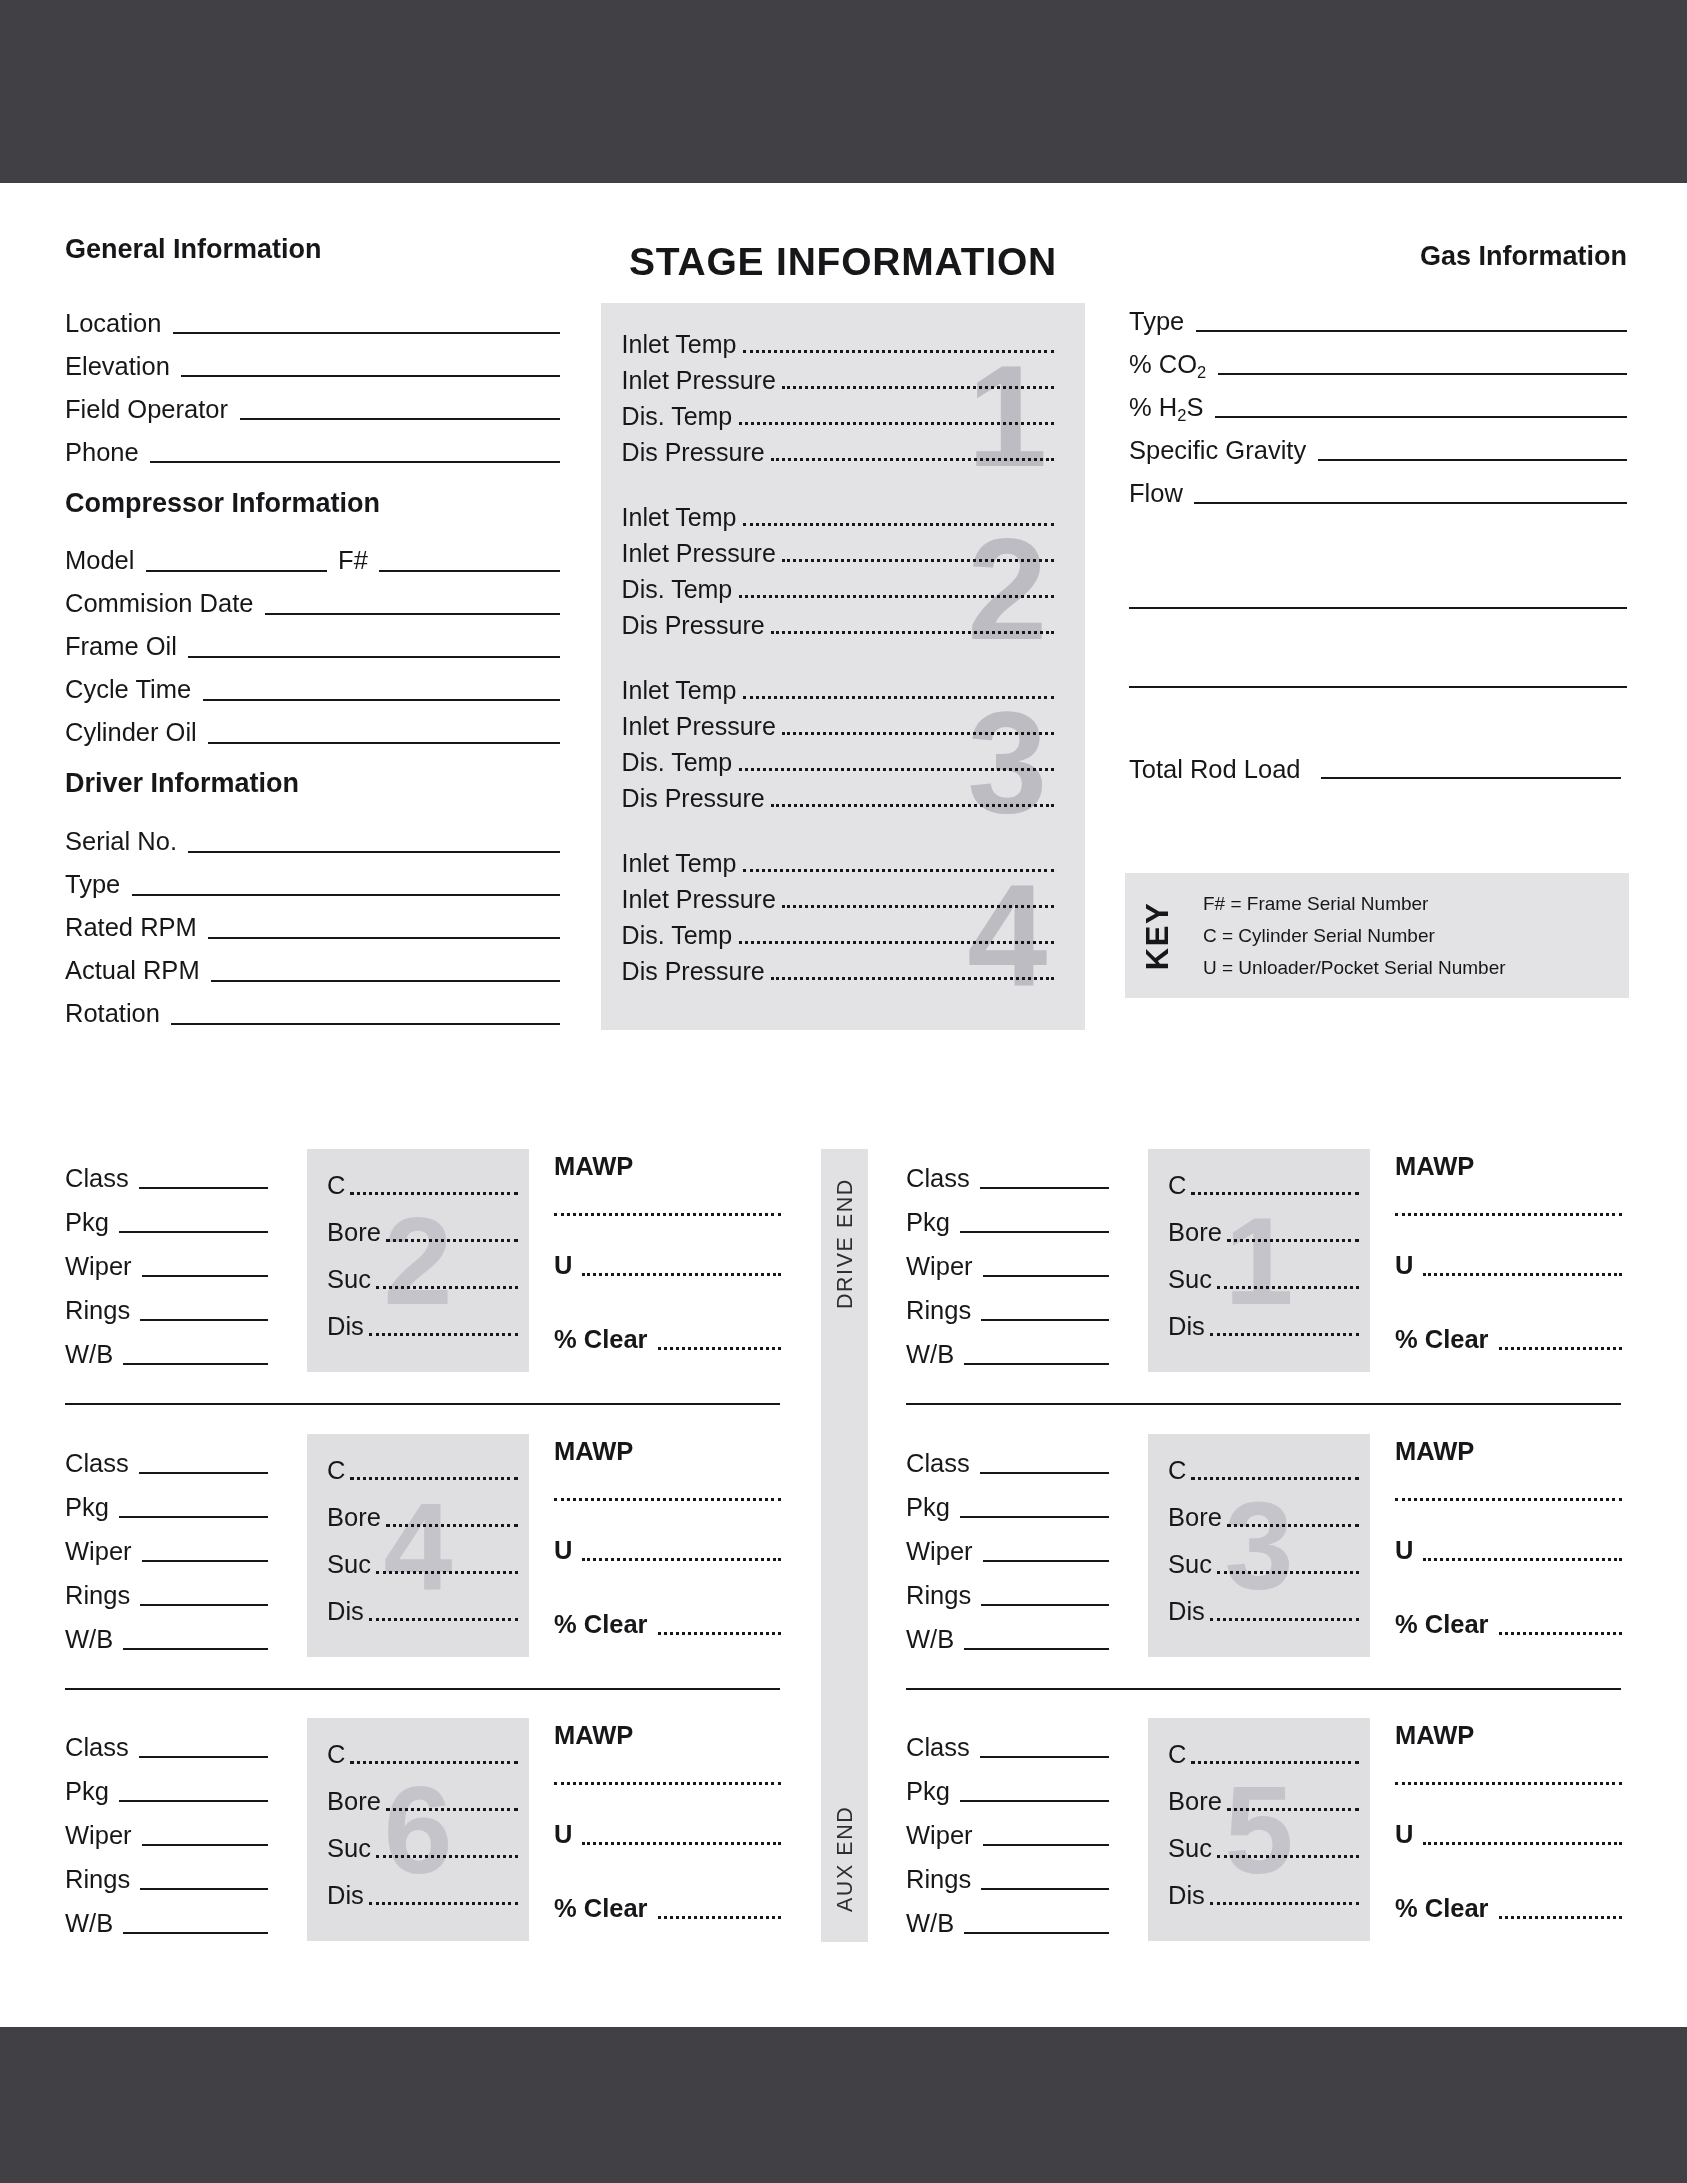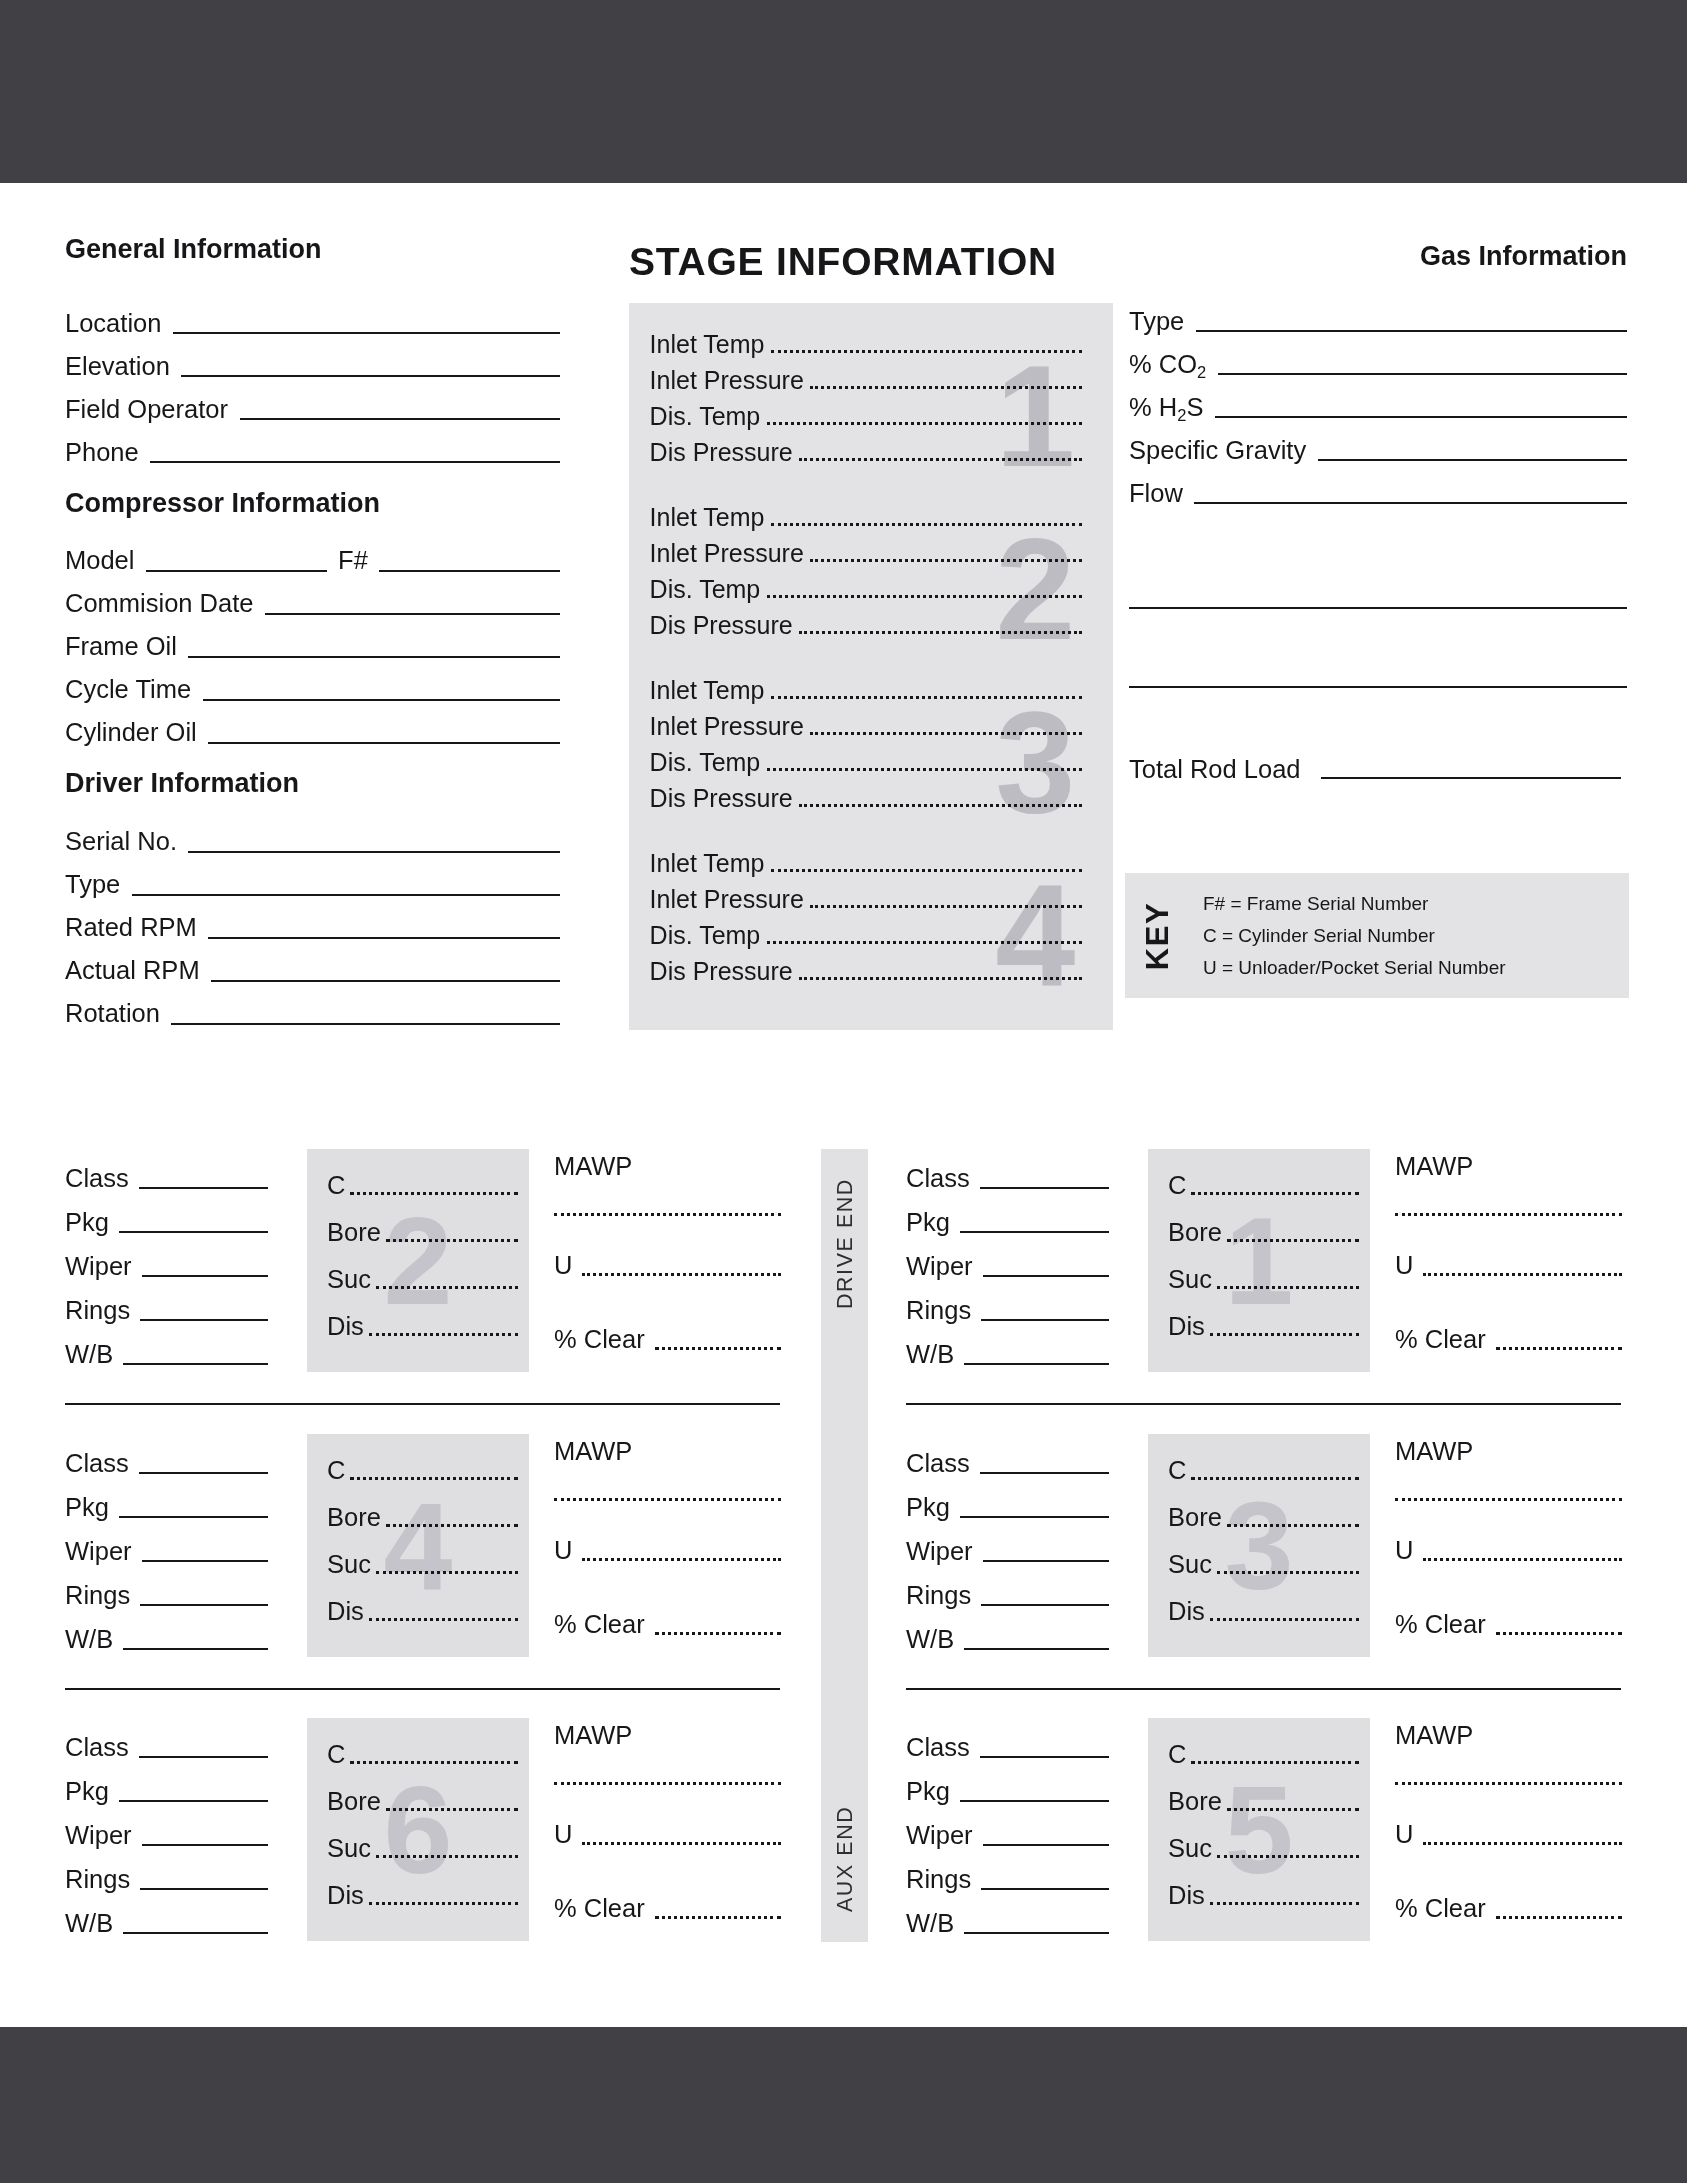--- a/index.html
+++ b/index.html
@@ -21,21 +21,21 @@
   #compressor-heading{margin-top:20.6px;}
   #model-row{margin-top:14px;}
   #model-row .mid-label{margin-left:11.5px;}
   #compressor-rows{margin-top:0;}
   #driver-heading{margin-top:20px;}
   #driver-rows{margin-top:15px;}
 
   
   .stage-title{position:absolute;left:601px;top:241px;width:484px;margin:0;text-align:center;
                font-size:39px;font-weight:800;letter-spacing:0.8px;line-height:1.1;}
-  .stage-box{position:absolute;left:601px;top:303px;width:484px;height:727px;background:var(--panel,#e3e3e5);margin-left:28px;}
+  .stage-box{position:absolute;left:601px;top:303px;width:484px;height:727px;background:var(--panel,#e3e3e5);}
   .stage-group{position:relative;margin:28px 31px 0 20.6px;height:145px;}
   .stage-group:first-child{margin-top:20px;}
   .stage-row{position:relative;display:flex;align-items:flex-end;height:36px;z-index:1;}
   .s-label{font-size:25px;line-height:1.15;white-space:nowrap;}
   .dots{flex:1;border-bottom:3.3px dotted var(--text,#17171a);margin:0 0 5.8px 6.6px;}
   .stage-num{position:absolute;right:6.6px;bottom:-3.3px;font-size:144px;line-height:.75;font-weight:800;
              color:var(--ghost,#bcbcc2);z-index:0;}
 
   
   .gas-heading{position:absolute;left:1129px;top:241px;width:498px;}
@@ -63,21 +63,21 @@
   .cyl-fields{position:absolute;left:0;top:0;width:203px;}
   .cyl-fields .field-row{height:44px;}
   .cyl-fields .f-line{margin-left:10px;min-width:49px;}
   .cyl-gray{position:absolute;left:242px;top:0;width:222px;height:223px;background:var(--serialbox,#dfdfe2);}
   .gray-row{position:relative;display:flex;align-items:flex-end;height:47px;z-index:1;margin:0 11.5px 0 20px;}
   .gray-row:nth-child(2){margin-top:4.1px;}
   .gray-row .dots{margin:0 0 5px 5px;}
   .g-label{font-size:25.5px;line-height:1.15;white-space:nowrap;}
   .cyl-num{position:absolute;left:50%;top:50%;transform:translate(-50%,-50%);font-size:124px;font-weight:800;
            color:var(--ghost2,#c4c4ca);z-index:0;line-height:1;}
-  .cyl-right-col{position:absolute;left:489px;top:0;width:227px;}
+  .cyl-right-col{position:absolute;left:489px;top:0;width:227px;font-weight:bold;}
   .mawp-label{font-size:25.5px;line-height:30px;margin-top:1.6px;}
   .mawp-dots{border-bottom:3.3px dotted var(--text,#17171a);margin-top:32px;}
   .u-row{display:flex;align-items:flex-end;height:43px;margin-top:21.4px;}
   .clear-row{display:flex;align-items:flex-end;height:43px;margin-top:31px;}
   .u-row .dots,.clear-row .dots{flex:1;border-bottom:3.3px dotted var(--text,#17171a);margin:0 0 4.1px 10px;}
 
   
   .end-strip{position:absolute;left:821px;top:1149px;width:47px;height:793px;background:var(--strip,#e1e1e3);}
   .end-label{position:absolute;left:50%;writing-mode:vertical-rl;transform:translateX(-50%) rotate(180deg);
              font-size:21.4px;letter-spacing:1.6px;color:#2e2e32;text-align:center;white-space:nowrap;}

